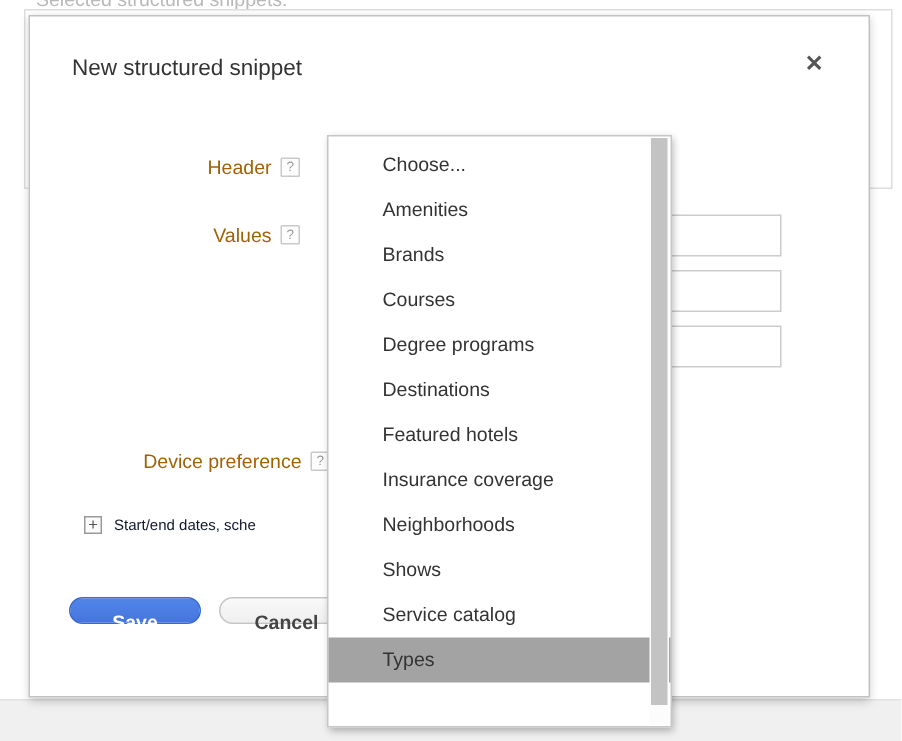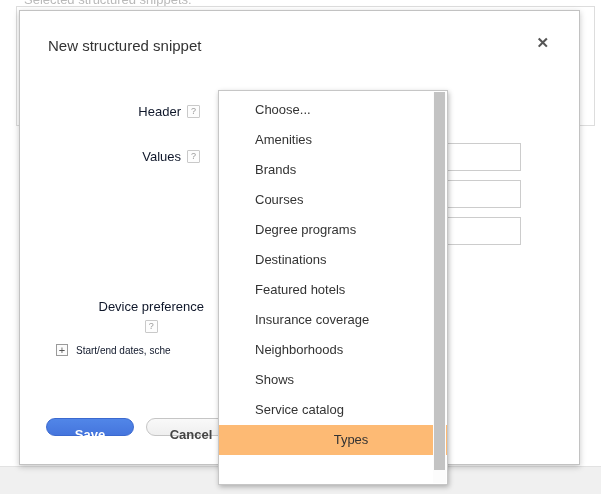--- a/index.html
+++ b/index.html
@@ -16,53 +16,53 @@
 
   
   .modal { position:absolute; left:19px; top:10px; width:561px; height:455px;
     background:#ffffff; border:1px solid #c2c2c2; box-shadow:0 2px 6px rgba(0,0,0,.22);
     z-index:10; }
   .modal-title { position:absolute; left:28px; top:26px; font-size:15px; color:#333; }
   .close-btn { position:absolute; right:30px; top:24px; font-size:15px; font-weight:bold;
     color:#555; cursor:pointer; line-height:16px; }
 
   .label-group { position:absolute; display:flex; align-items:center; gap:6px; height:16px; }
-  .label-group .lbl { font-size:13px; color:#0f172a; white-space:nowrap; }
+  .label-group .lbl { font-size:13px; color:#a16207; white-space:nowrap; }
   .help-icon { width:13px; height:13px; border:1px solid #c9c9c9; background:#fdfdfd;
     color:#999; font-size:9px; line-height:11px; text-align:center; border-radius:1px;
     flex:0 0 auto; }
   .lg-header { right:379px; top:92px; }
   .lg-values { right:379px; top:137px; }
-  .lg-device { right:375px; top:288px;flex-direction:column; }
+  .lg-device { right:359px; top:288px; }
 
   .value-input { position:absolute; left:206px; width:295px; height:28px;
     border:1px solid #cccccc; background:#fff; font-size:13px; padding:0 6px;
     font-family:"Liberation Sans", sans-serif; }
   .vi-1 { top:132px; } .vi-2 { top:169px; } .vi-3 { top:206px; }
 
   .expand-link { position:absolute; left:36px; top:333px; display:flex; align-items:center;
     gap:8px; cursor:pointer; }
   .plus-icon { width:12px; height:12px; border:1px solid #9a9a9a; background:#fbfbfb;
     color:#555; font-size:11px; line-height:10px; text-align:center; flex:0 0 auto; }
   .expand-link .link-text { font-size:10px; color:#0f172a; white-space:nowrap; }
 
-  .btn { position:absolute; top:407px; height:18px; font-size:13px; font-weight:bold;
+  .btn { position:absolute; top:387px; height:18px; font-size:13px; font-weight:bold;
     border-radius:14px; text-align:center; line-height:31px; cursor:pointer; }
   .btn-save { left:26px; width:88px; color:#ffffff;
     background:linear-gradient(#5186e8,#4575dd); border:1px solid #3b69cf; }
   .btn-cancel { left:126px; width:90px; color:#444;
     background:linear-gradient(#f9f9f9,#efefef); border:1px solid #c5c5c5; }
 
   
   .dropdown { position:absolute; left:218px; top:90px; width:230px; height:395px;
     background:#ffffff; border:1px solid #c6c6c6; box-shadow:1px 2px 5px rgba(0,0,0,.28);
     z-index:50; padding-top:4px; }
   .dd-item { height:30px; line-height:30px; padding-left:36px; font-size:13px;
     color:#333; cursor:pointer; white-space:nowrap; }
-  .dd-item.highlight { background:#fdba74;text-align:center; }
+  .dd-item.highlight { background:#a3a3a3; }
   .dd-scrollbar { position:absolute; top:1px; right:1px; width:13px; bottom:1px;
     background:#fcfcfc; }
   .dd-thumb { position:absolute; top:0; right:1px; width:11px; height:378px;
     background:#c3c3c3; }
 </style>
 </head>
 <body>
 
 <div class="stage">
 

